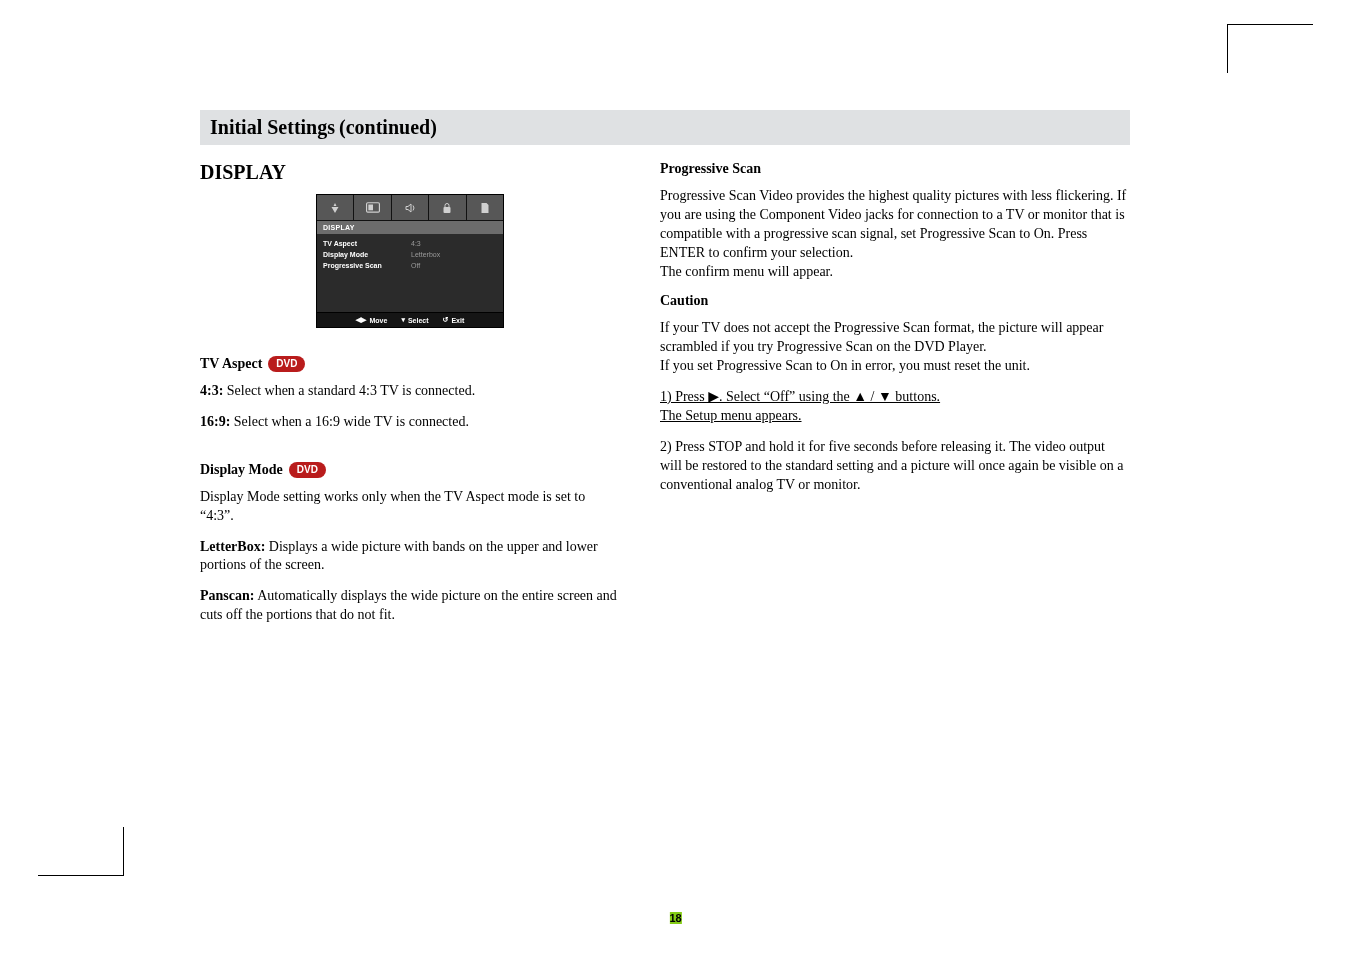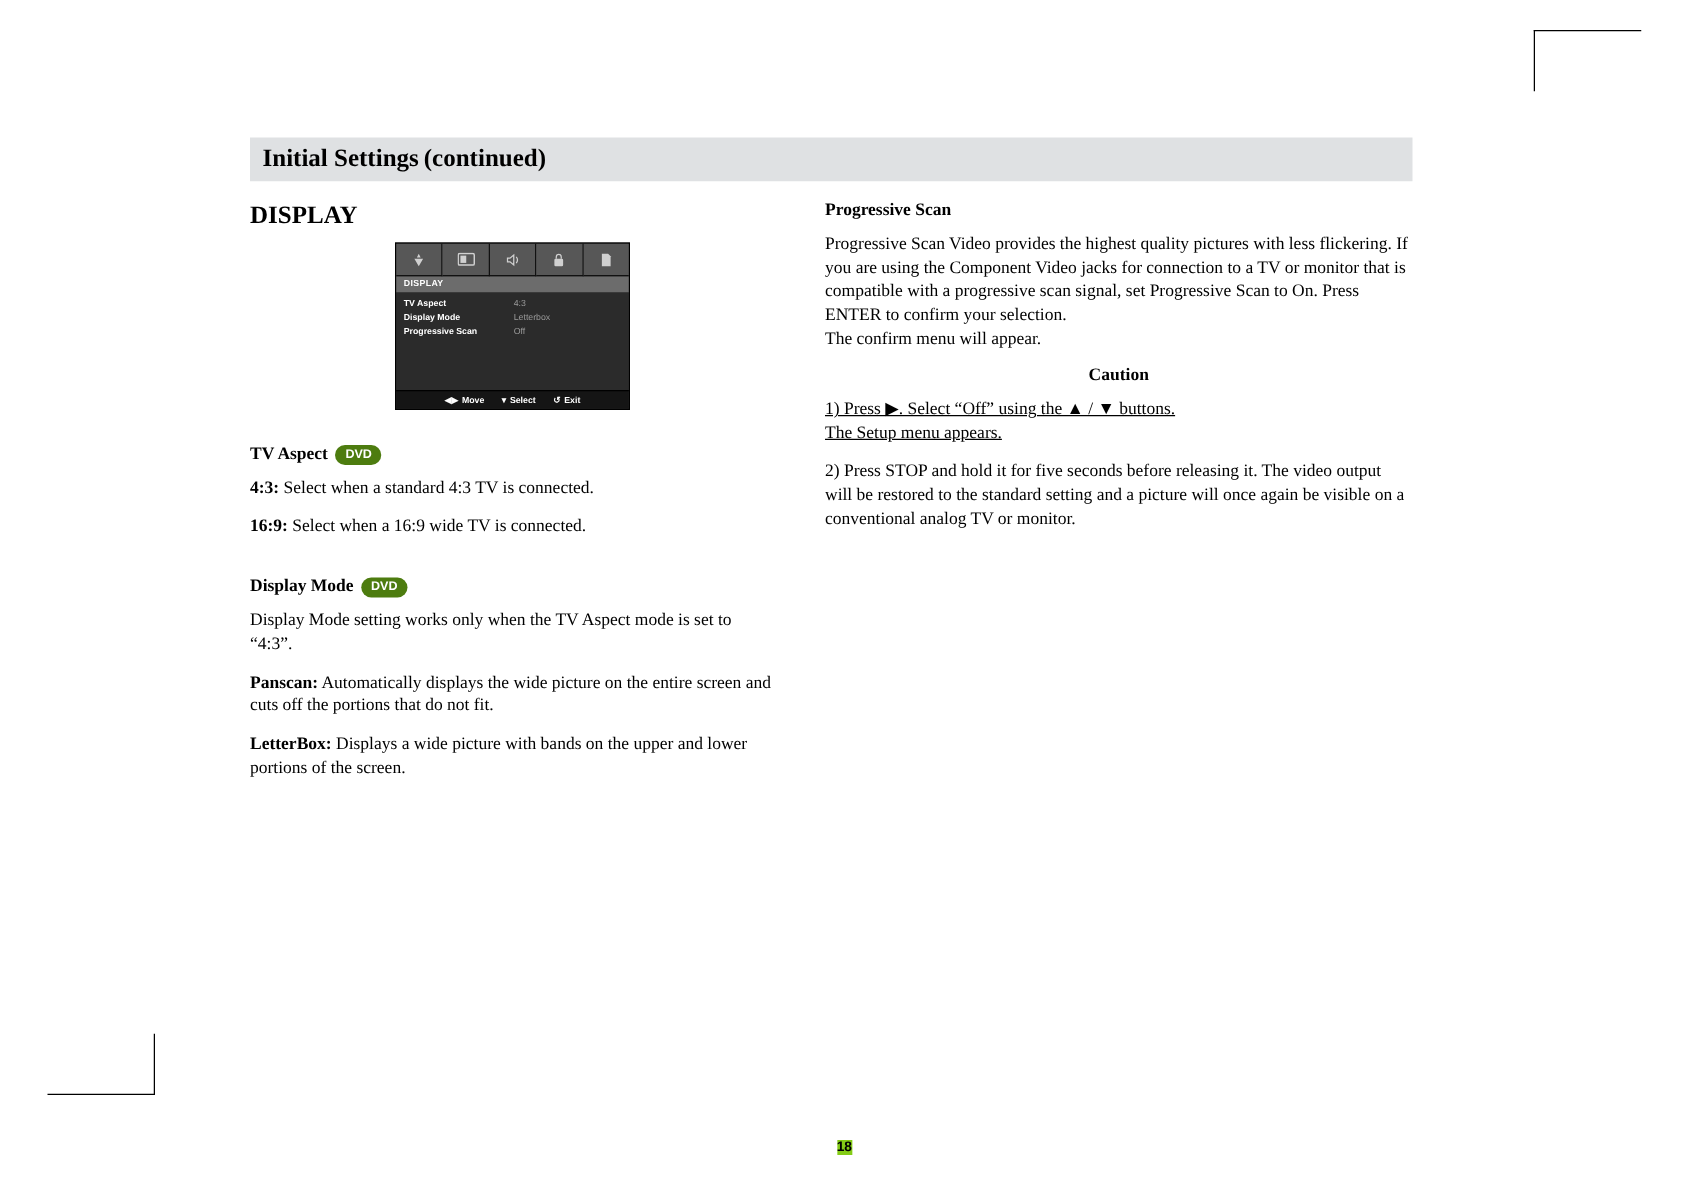--- a/index.html
+++ b/index.html
@@ -77,21 +77,21 @@
     font-size: 14px;
     font-weight: bold;
     display: inline-flex;
     align-items: center;
     gap: 6px;
     margin-top: 6px;
     margin-bottom: 10px;
   }
   .dvd-pill {
     display: inline-block;
-    background: #4d7c0f;
+    background: #b91c1c;
     color: #fff;
     font-family: Arial, Helvetica, sans-serif;
     font-weight: bold;
     font-size: 10px;
     border-radius: 8px;
     padding: 1px 8px;
     line-height: 14px;
   }
   .para { font-size: 14px; line-height: 1.35; margin-bottom: 12px; }
   .para .lead { font-weight: bold; }
@@ -222,33 +222,35 @@
       <p class="para">
         <span class="lead">16:9:</span><span> Select when a 16:9 wide TV is connected.</span>
       </p>
 
       <div class="sub-h" style="margin-top:18px;">
         <span>Display Mode</span>
         <span class="dvd-pill">DVD</span>
       </div>
       <p class="para">Display Mode setting works only when the TV Aspect mode is set to “4:3”.</p>
       <p class="para">
+        <span class="lead">LetterBox:</span><span> Displays a wide picture with bands on the upper and lower portions of the screen.</span>
+      </p>
+      <p class="para">
         <span class="lead">Panscan:</span><span> Automatically displays the wide picture on the entire screen and cuts off the portions that do not fit.</span>
-      </p>
-      <p class="para">
-        <span class="lead">LetterBox:</span><span> Displays a wide picture with bands on the upper and lower portions of the screen.</span>
       </p>
     </div>
 
     <div class="col-right">
       <div class="right-h">Progressive Scan</div>
       <p class="para" style="white-space:pre-line;">Progressive Scan Video provides the highest quality pictures with less flickering. If you are using the Component Video jacks for connection to a TV or monitor that is compatible with a progressive scan signal, set Progressive Scan to On. Press ENTER to confirm your selection.
 The confirm menu will appear.</p>
 
-      <div class="right-h" style="margin-top:4px;text-align:center;">Caution</div>
+      <div class="right-h" style="margin-top:4px;">Caution</div>
+      <p class="para" style="white-space:pre-line;">If your TV does not accept the Progressive Scan format, the picture will appear scrambled if you try Progressive Scan on the DVD Player.
+If you set Progressive Scan to On in error, you must reset the unit.</p>
 
       <p class="para" style="white-space:pre-line;text-decoration:underline;">1) Press ▶. Select “Off” using the ▲ / ▼ buttons.
     The Setup menu appears.</p>
       <p class="para">2) Press STOP and hold it for five seconds before releasing it. The video output will be restored to the standard setting and a picture will once again be visible on a conventional analog TV or monitor.</p>
     </div>
   </div>
 </div>
 
 <div class="page-num">18</div>
 

